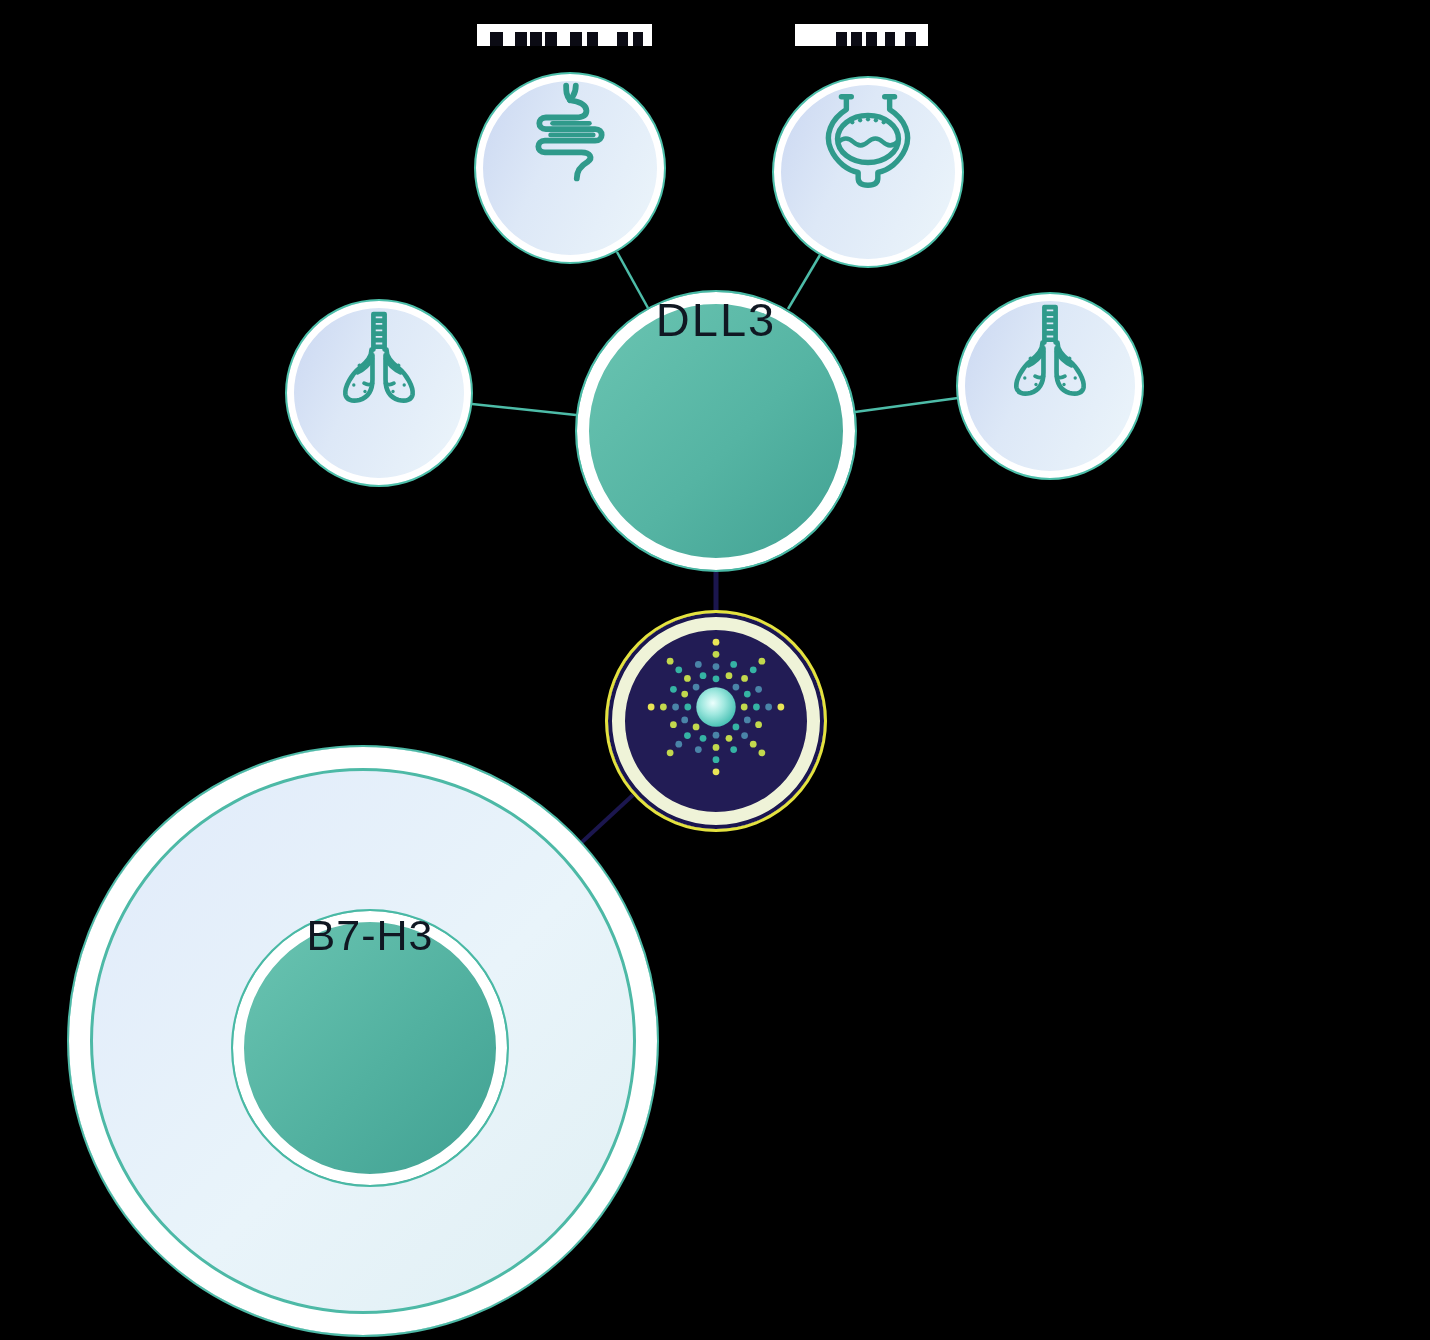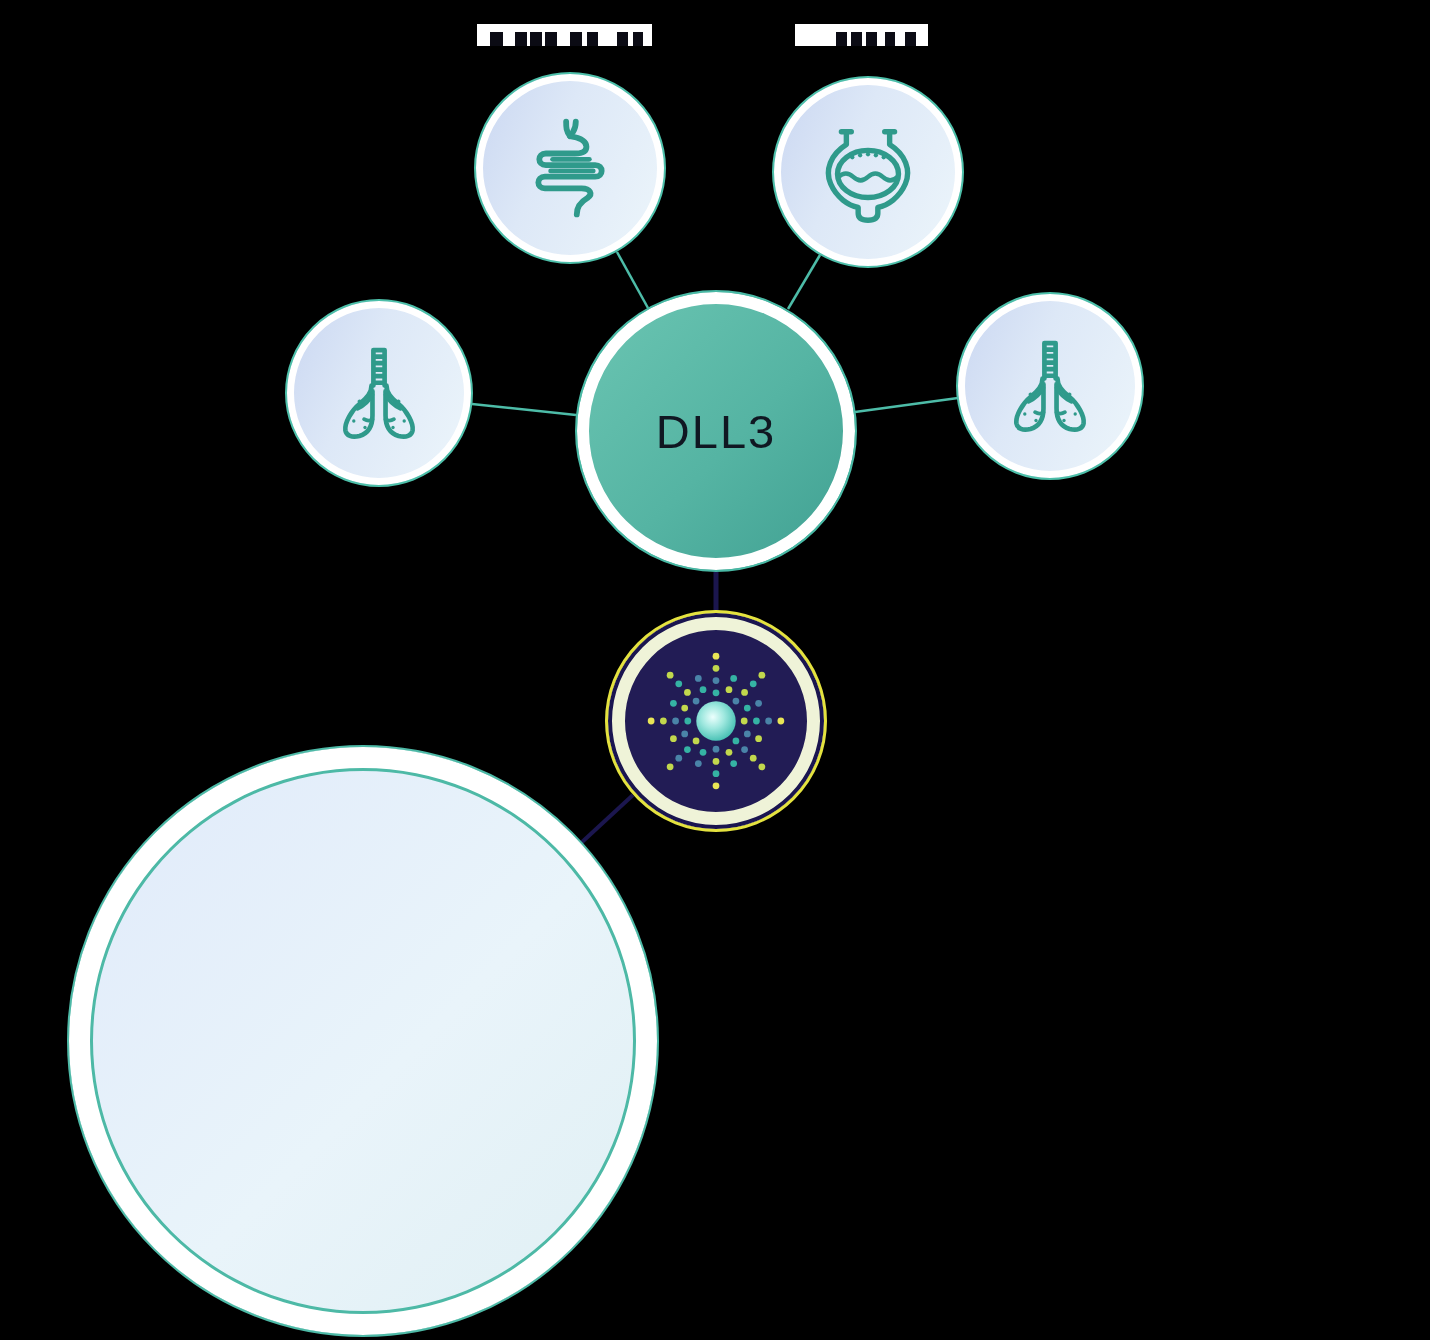--- a/index.html
+++ b/index.html
@@ -4,21 +4,21 @@
 <style>
   html,body{margin:0;padding:0;background:#000;}
   #stage{
     position:relative;width:1430px;height:1340px;background:#000;
     overflow:hidden;font-family:"Liberation Sans", sans-serif;
   }
   
   #connectors{position:absolute;left:0;top:0;z-index:1;}
   
   .node{position:absolute;border-radius:50%;box-sizing:border-box;z-index:2;
-        display:flex;align-items:center;justify-content:center;}
+        display:flex;align-items:flex-start;justify-content:center;}
   
   .satellite{
     border:2.5px solid #4dbfa9;
     background:linear-gradient(115deg,#c9d6f1 0%,#dde8f7 40%,#edf6fb 100%);
     box-shadow:inset 0 0 0 7px #ffffff;
   }
   
   .hub{
     border:2.5px solid #49b9a5;
     background:linear-gradient(135deg,#6cc6b3 0%,#55b4a3 55%,#3f9f91 100%);
@@ -214,15 +214,18 @@
           <circle cx="51.2" cy="51.2" r="3.6" fill="#c2d84d"></circle>
           <circle cx="86.2" cy="66.7" r="3.6" fill="#35b3a4"></circle>
           <circle cx="81.2" cy="54.7" r="3.6" fill="#4a84a8"></circle>
         </g>
       <circle cx="100" cy="100" r="21" fill="url(#glow)"></circle>
     </svg>
   </div>
 
   <div class="node bigcircle" style="left:67px;top:745px;width:592px;height:592px;"></div>
 
+  <div class="node inner-teal" style="left:231px;top:909px;width:278px;height:278px;">
+    <span class="inner-label">B7-H3</span>
+  </div>
 
 
 </div>
 
 </body></html>

